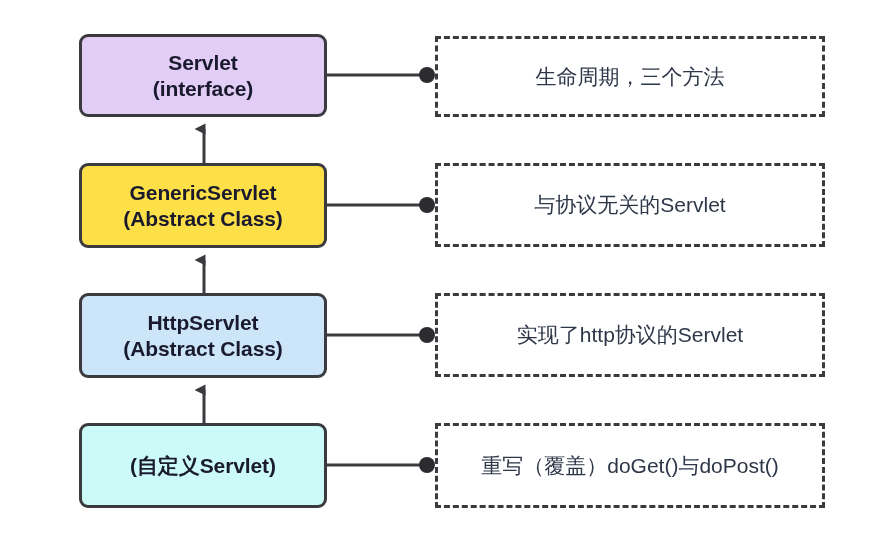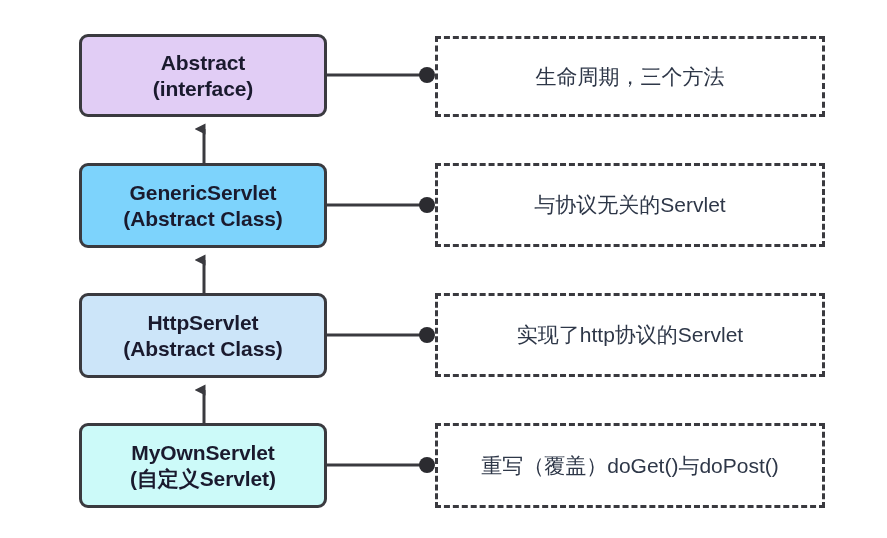--- a/index.html
+++ b/index.html
@@ -90,36 +90,35 @@
     <circle cx="427" cy="205" r="8" fill="#2b2b30"></circle>
 
     <line x1="327" y1="335" x2="427" y2="335" stroke="#3a3a3f" stroke-width="3"></line>
     <circle cx="427" cy="335" r="8" fill="#2b2b30"></circle>
 
     <line x1="327" y1="465" x2="427" y2="465" stroke="#3a3a3f" stroke-width="3"></line>
     <circle cx="427" cy="465" r="8" fill="#2b2b30"></circle>
   </svg>
 
   <div class="class-box" style="left:79px; top:34px; width:248px; height:83px; background:#e1cdf5;">
-    <span class="line1">Abstract</span>
+    <span class="line1">Servlet</span>
     <span class="line2">(interface)</span>
   </div>
 
-  <div class="class-box" style="left:79px; top:163px; width:248px; height:85px; background:#7dd3fc;">
+  <div class="class-box" style="left:79px; top:163px; width:248px; height:85px; background:#fde047;">
     <span class="line1">GenericServlet</span>
     <span class="line2">(Abstract Class)</span>
   </div>
 
   <div class="class-box" style="left:79px; top:293px; width:248px; height:85px; background:#cce5f9;text-align:center;">
     <span class="line1">HttpServlet</span>
     <span class="line2">(Abstract Class)</span>
   </div>
 
   <div class="class-box" style="left:79px; top:423px; width:248px; height:85px; background:#ccfaf9;">
-    <span class="line1">MyOwnServlet</span>
     <span class="line2">(自定义Servlet)</span>
   </div>
 
   <div class="note-box" style="left:435px; top:36px; width:390px; height:81px;">
     <span class="nline">生命周期，三个方法</span>
   </div>
 
   <div class="note-box" style="left:435px; top:293px; width:390px; height:84px;">
     <span class="nline">实现了http协议的Servlet</span>
   </div>

